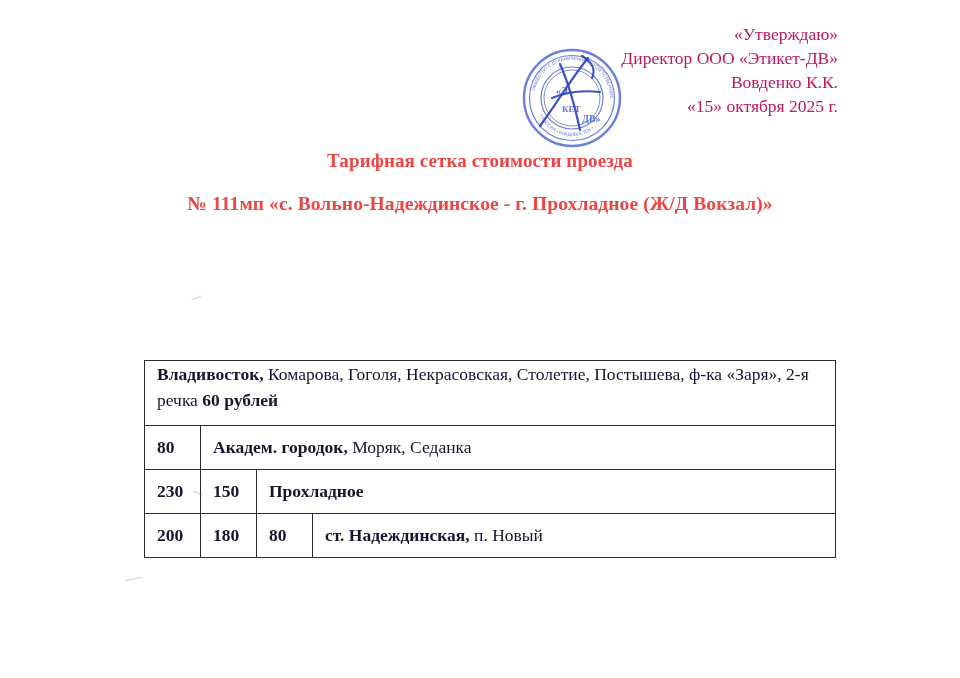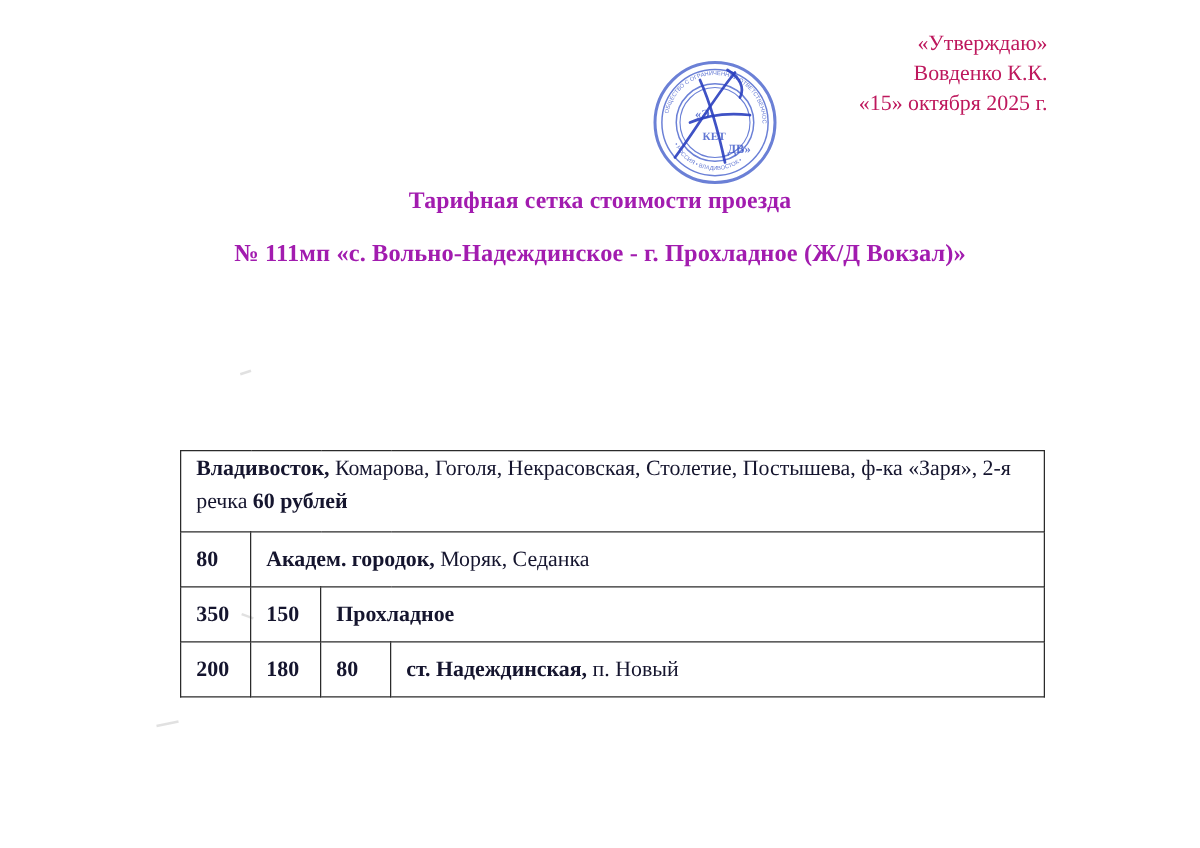--- a/index.html
+++ b/index.html
@@ -50,21 +50,21 @@
     left: 0;
     width: 960px;
     text-align: center;
     z-index: 1;
   }
   .title-line {
     font-weight: bold;
     font-size: 19px;
     letter-spacing: .1px;
     margin-bottom: 21px;
-    color: #a21caf;
+    color: #ef4444;
   }
   .title-line.l1 { font-size: 19px; }
   .title-line.l2 { font-size: 19px; }
   .title-line.l3 { font-size: 19.5px; }
 
   
   .fare-table {
     position: absolute;
     left: 144px;
     top: 360px;
@@ -103,20 +103,21 @@
   .speck.s2 { left: 125px; top: 578px; width: 18px; height: 2px; transform: rotate(-12deg); }
   .speck.s3 { left: 193px; top: 492px; width: 10px; height: 2px; transform: rotate(20deg); }
 </style>
 </head>
 <body>
 
 <div class="page">
 
   <div class="approval">
     <div>«Утверждаю»</div>
+    <div>Директор ООО «Этикет-ДВ»</div>
     <div>Вовденко К.К.</div>
     <div>«15» октября 2025 г.</div>
   </div>
 
   <div class="stamp">
     <svg width="128" height="112" viewBox="0 0 128 112" xmlns="http://www.w3.org/2000/svg">
       <g fill="none" stroke="#3a55c8" stroke-opacity="0.75">
         <circle cx="56" cy="56" r="48" stroke-width="2.4"></circle>
         <circle cx="56" cy="56" r="42.5" stroke-width="1.2"></circle>
         <circle cx="56" cy="56" r="31" stroke-width="1.2"></circle>
@@ -169,21 +170,21 @@
           <b>Владивосток,</b><span> Комарова, Гоголя, Некрасовская, Столетие, Постышева, ф-ка «Заря», 2-я речка </span><b>60 рублей</b>
         </td>
       </tr>
       <tr>
         <td class="price-cell">80</td>
         <td class="dest-cell" colspan="3">
           <b>Академ. городок,</b><span> Моряк, Седанка</span>
         </td>
       </tr>
       <tr>
-        <td class="price-cell">350</td>
+        <td class="price-cell">230</td>
         <td class="price-cell">150</td>
         <td class="dest-cell" colspan="2">
           <b>Прохладное</b><span></span>
         </td>
       </tr>
       <tr>
         <td class="price-cell">200</td>
         <td class="price-cell">180</td>
         <td class="price-cell">80</td>
         <td class="dest-cell">

